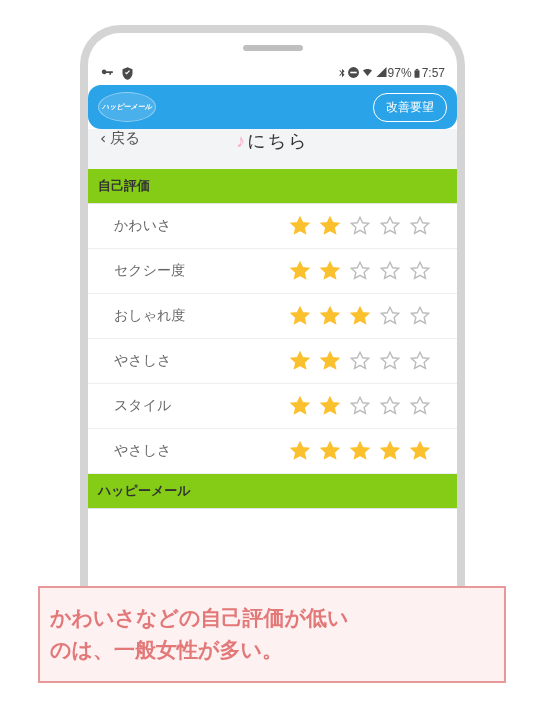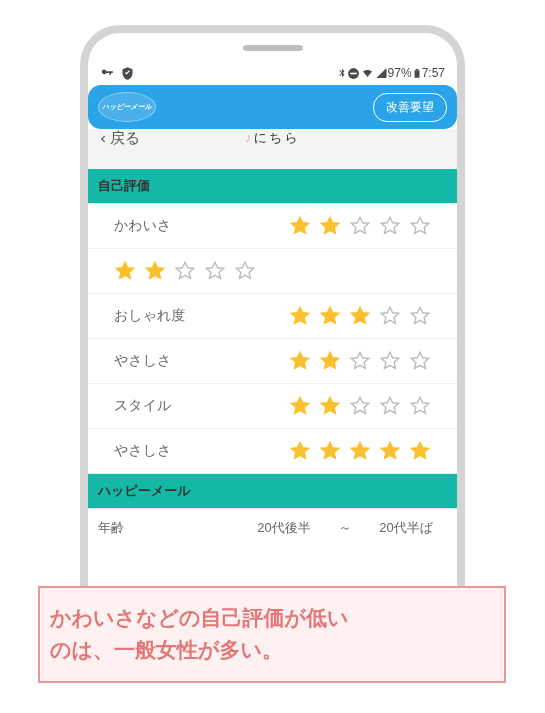--- a/index.html
+++ b/index.html
@@ -41,21 +41,21 @@
   .statusbar {
     height: 24px;
     display: flex;
     align-items: center;
     padding: 0 12px;
     font-size: 13px;
     color: #4a4a4a;
     gap: 1px;
   }
   .statusbar .left { display: flex; gap: 6px; align-items: center; }
-  .statusbar .right { margin-left: auto; display: flex; align-items: center; font-size: 12px;}
+  .statusbar .right { margin-left: auto; display: flex; font-size: 12px;}
   .appheader {
     height: 44px;
     background: #2ba3e8;
     display: flex;
     align-items: center;
     padding: 0 10px;
     gap: 8px;
     border-radius: 13px;
   }
   .logo-oval {
@@ -88,33 +88,33 @@
     padding: 0 10px;
     font-size: 15px;
     color: #555;
     position: relative;
   }
   .navbar .back { display: flex; align-items: center; gap: 2px; font-size: 15px; }
   .navbar .title {
     position: absolute;
     left: 0; right: 0;
     text-align: center;
-    font-size: 13px;
+    font-size: 18px;
     letter-spacing: 2px;
     color: #333;
     pointer-events: none;
   }
   .navbar .title .pink { color: #f8a8c8; }
   .content {
     flex: 1;
     overflow: hidden;
     background: #fff;
   }
   .section-hdr {
-    background: #14b8a6;
+    background: #84cc16;
     font-size: 13px;
     font-weight: bold;
     color: #333;
     padding: 8px 10px;
     border-bottom: 1px solid #e2e2e2;
   }
   .row {
     display: flex;
     align-items: center;
     padding: 11px 26px;
@@ -251,20 +251,21 @@
               </svg>
               <svg class="star" viewBox="0 0 24 24">
                 <path fill="none" stroke="#bbb" stroke-width="1.5" d="M12 2.5l2.9 6 6.6.6-5 4.5 1.5 6.5L12 16.8 6 20.1l1.5-6.5-5-4.5 6.6-.6z"></path>
               </svg>
               <svg class="star" viewBox="0 0 24 24">
                 <path fill="none" stroke="#bbb" stroke-width="1.5" d="M12 2.5l2.9 6 6.6.6-5 4.5 1.5 6.5L12 16.8 6 20.1l1.5-6.5-5-4.5 6.6-.6z"></path>
               </svg>
             </span>
      </div>
           <div class="row">
+       <span class="label">セクシー度</span>
        <span class="stars">
               <svg class="star" viewBox="0 0 24 24">
                 <path fill="#fbc02d" stroke="#fbc02d" stroke-width="1.5" d="M12 2.5l2.9 6 6.6.6-5 4.5 1.5 6.5L12 16.8 6 20.1l1.5-6.5-5-4.5 6.6-.6z"></path>
               </svg>
               <svg class="star" viewBox="0 0 24 24">
                 <path fill="#fbc02d" stroke="#fbc02d" stroke-width="1.5" d="M12 2.5l2.9 6 6.6.6-5 4.5 1.5 6.5L12 16.8 6 20.1l1.5-6.5-5-4.5 6.6-.6z"></path>
               </svg>
               <svg class="star" viewBox="0 0 24 24">
                 <path fill="none" stroke="#bbb" stroke-width="1.5" d="M12 2.5l2.9 6 6.6.6-5 4.5 1.5 6.5L12 16.8 6 20.1l1.5-6.5-5-4.5 6.6-.6z"></path>
               </svg>
@@ -351,28 +352,20 @@
               <svg class="star" viewBox="0 0 24 24">
                 <path fill="#fbc02d" stroke="#fbc02d" stroke-width="1.5" d="M12 2.5l2.9 6 6.6.6-5 4.5 1.5 6.5L12 16.8 6 20.1l1.5-6.5-5-4.5 6.6-.6z"></path>
               </svg>
               <svg class="star" viewBox="0 0 24 24">
                 <path fill="#fbc02d" stroke="#fbc02d" stroke-width="1.5" d="M12 2.5l2.9 6 6.6.6-5 4.5 1.5 6.5L12 16.8 6 20.1l1.5-6.5-5-4.5 6.6-.6z"></path>
               </svg>
             </span>
      </div>
         </div>
       <div class="section-hdr">ハッピーメール</div>
-      <div class="row2">
-        <span class="label">年齢</span>
-        <span class="val">
-          <span>20代後半</span>
-          <span>～</span>
-          <span>20代半ば</span>
-        </span>
-      </div>
     </div>
 
     <div class="bottombar">
       <div class="dots">•••</div>
       <div class="mail-btn">
         <svg width="22" height="16" viewBox="0 0 24 24">
             <path fill="#fff" d="M2 4h20v16H2z" fill-opacity="0"></path>
             <path fill="#fff" d="M2 4h20v2l-10 7L2 6V4zm0 4l10 7 10-7v12H2V8z"></path>
           </svg>
         <span>メールする</span>

